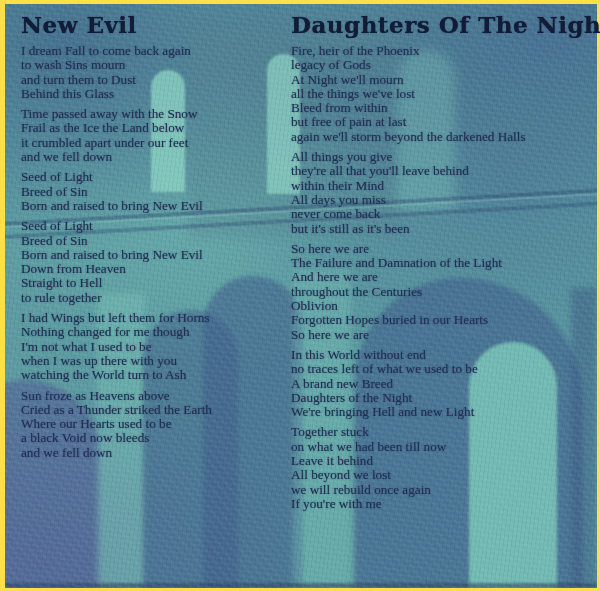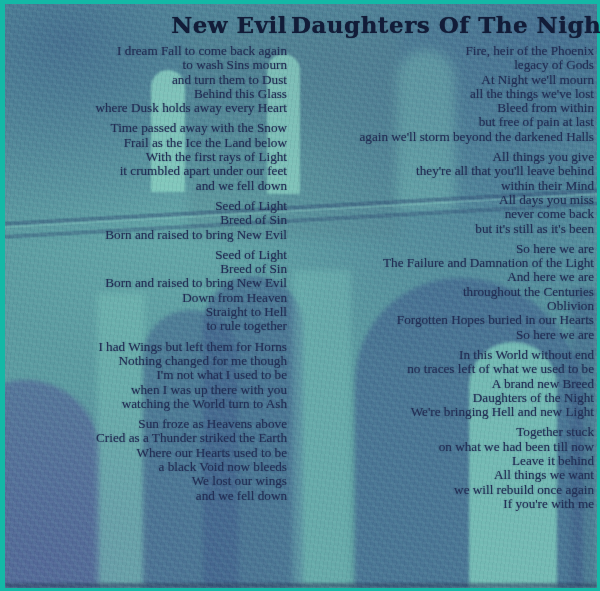--- a/index.html
+++ b/index.html
@@ -1,22 +1,21 @@
 <!DOCTYPE html>
 <html><head>
 <meta charset="utf-8">
 <style>
   html,body{margin:0;padding:0;background:#000;}
   .page{
     position:relative;
     width:600px;height:591px;
-    background:#14b8a6;
+    background:#fde047;
     overflow:hidden;
     font-family:"Liberation Serif", serif;
-    text-align:right;
   }
   
   .scene{
     position:absolute;
     left:5px;top:4px;right:3px;bottom:3px;
     overflow:hidden;
     background:
       radial-gradient(420px 300px at 10% 6%,  rgba(52,76,128,.55), transparent 70%),
       radial-gradient(500px 280px at 92% 4%,  rgba(58,84,134,.60), transparent 70%),
       radial-gradient(420px 300px at 85% 32%, rgba(60,92,140,.38), transparent 70%),
@@ -112,26 +111,24 @@
   </div>
 
   <div class="col left">
     <h1 class="song-title">New Evil</h1>
     <div>
         <div class="stanza">
           <div class="line">I dream Fall to come back again</div>
           <div class="line">to wash Sins mourn</div>
           <div class="line">and turn them to Dust</div>
           <div class="line">Behind this Glass</div>
-          <div class="line">where Dusk holds away every Heart</div>
         </div>
         <div class="stanza">
           <div class="line">Time passed away with the Snow</div>
           <div class="line">Frail as the Ice the Land below</div>
-          <div class="line">With the first rays of Light</div>
           <div class="line">it crumbled apart under our feet</div>
           <div class="line">and we fell down</div>
         </div>
         <div class="stanza">
           <div class="line">Seed of Light</div>
           <div class="line">Breed of Sin</div>
           <div class="line">Born and raised to bring New Evil</div>
         </div>
         <div class="stanza">
           <div class="line">Seed of Light</div>
@@ -146,21 +143,20 @@
           <div class="line">Nothing changed for me though</div>
           <div class="line">I'm not what I used to be</div>
           <div class="line">when I was up there with you</div>
           <div class="line">watching the World turn to Ash</div>
         </div>
         <div class="stanza">
           <div class="line">Sun froze as Heavens above</div>
           <div class="line">Cried as a Thunder striked the Earth</div>
           <div class="line">Where our Hearts used to be</div>
           <div class="line">a black Void now bleeds</div>
-          <div class="line">We lost our wings</div>
           <div class="line">and we fell down</div>
         </div>
       </div>
   </div>
 
   <div class="col right">
     <h1 class="song-title">Daughters Of The Night</h1>
     <div>
         <div class="stanza">
           <div class="line">Fire, heir of the Phoenix</div>
@@ -192,19 +188,19 @@
           <div class="line">In this World without end</div>
           <div class="line">no traces left of what we used to be</div>
           <div class="line">A brand new Breed</div>
           <div class="line">Daughters of the Night</div>
           <div class="line">We're bringing Hell and new Light</div>
         </div>
         <div class="stanza">
           <div class="line">Together stuck</div>
           <div class="line">on what we had been till now</div>
           <div class="line">Leave it behind</div>
-          <div class="line">All things we want</div>
+          <div class="line">All beyond we lost</div>
           <div class="line">we will rebuild once again</div>
           <div class="line">If you're with me</div>
         </div>
       </div>
   </div>
 </div>
 
 </body></html>

